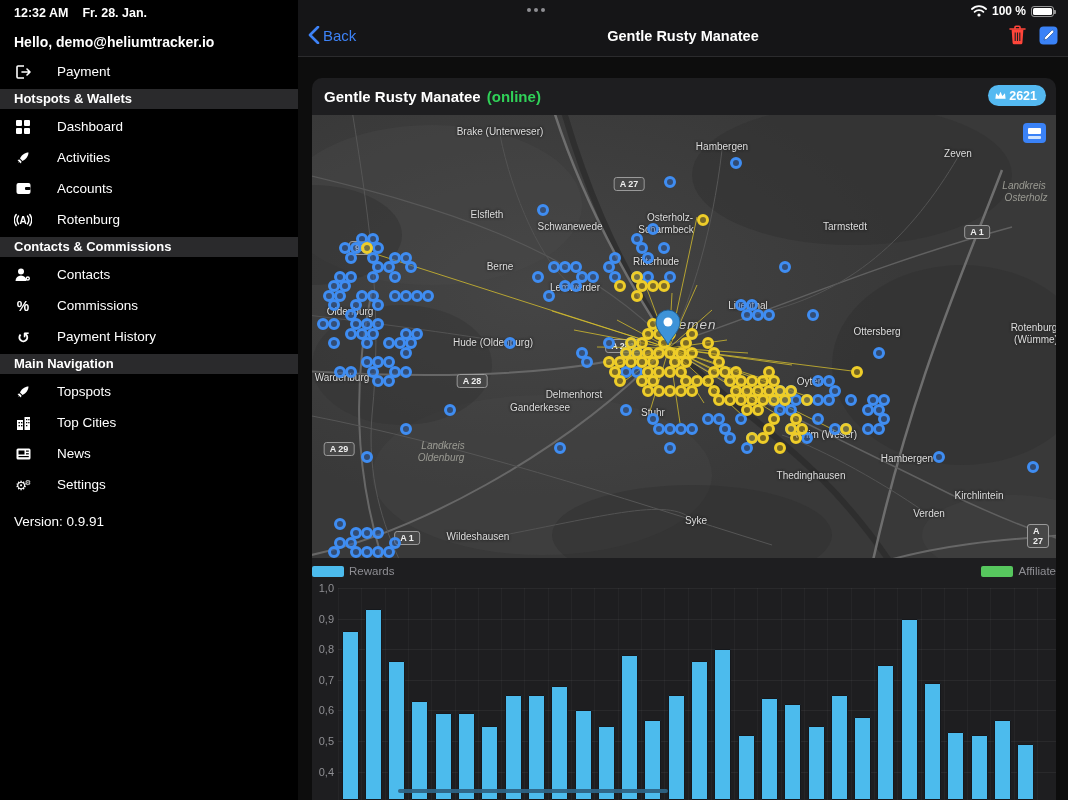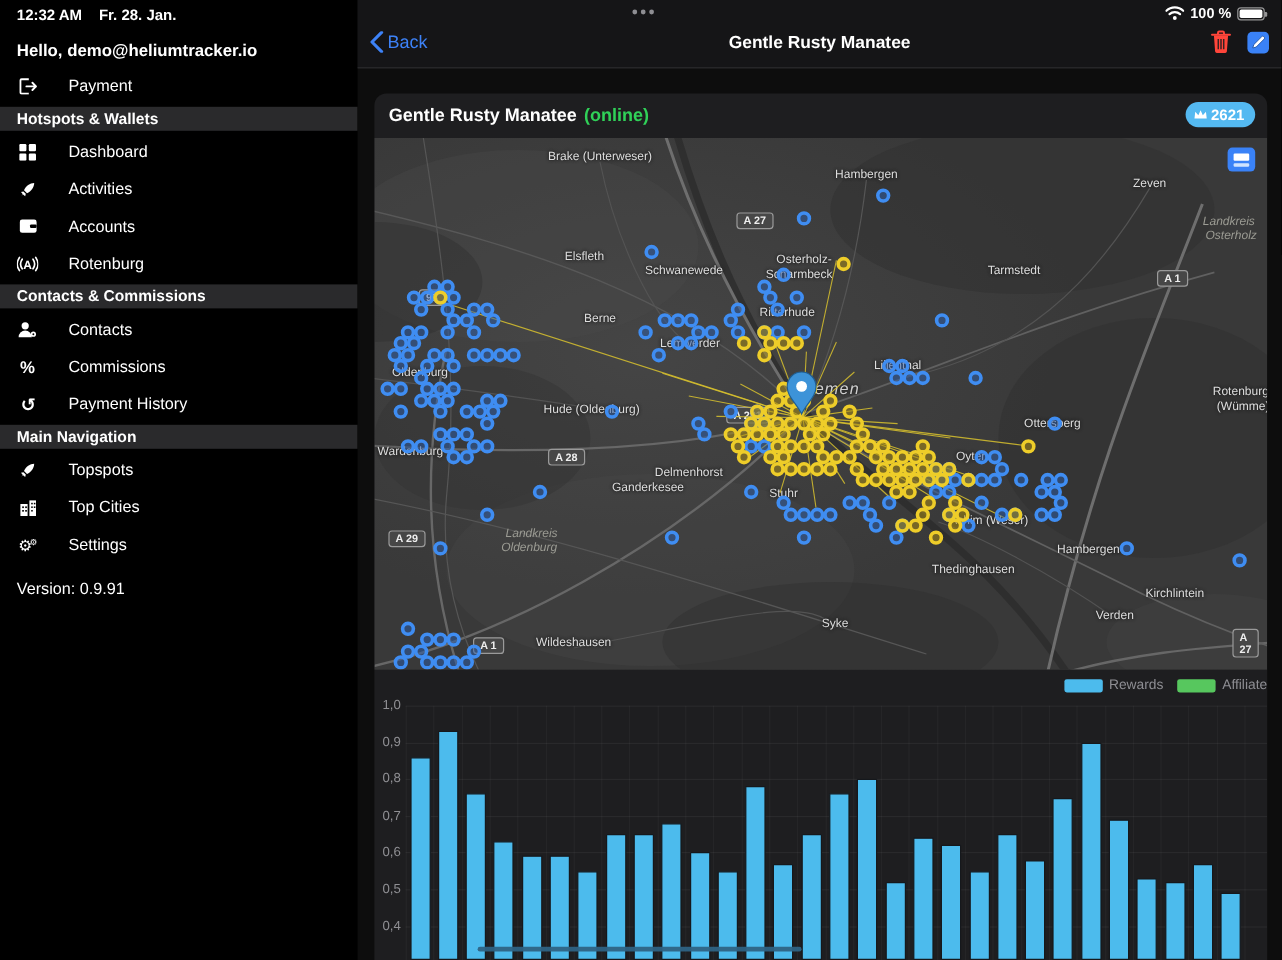--- a/index.html
+++ b/index.html
@@ -59,21 +59,21 @@
   .dot { position:absolute; width:12px; height:12px; border-radius:50%; transform:translate(-50%,-50%); }
   .dot.blue { border:3px solid #3f8df2; background:rgba(43,96,175,.5); }
   .dot.yellow { border:3px solid #eecd29; background:rgba(170,140,20,.55); }
   .layers-btn { position:absolute; right:10px; top:8px; width:23px; height:20px; background:#3a82f7;
     border-radius:4px; display:flex; flex-direction:column; justify-content:center; align-items:center; gap:2px; cursor:pointer; }
   .layers-btn i { display:block; width:13px; height:3px; background:#cfe3ff; border-radius:1px; }
   .layers-btn i:first-child { background:#fff; height:6px; }
 
   
   .legend { position:absolute; left:0; top:482px; width:744px; height:22px;
-    display:flex; justify-content:flex-end; align-items:center; gap:12px; }
+    display:flex; justify-content:space-between; align-items:center; gap:12px; }
   .legend .item { display:flex; align-items:center; gap:5px; }
   .legend .swatch { width:32px; height:11px; border-radius:2px; }
   .legend .ltext { color:#8e8e93; font-size:11.5px; }
 
   
   .chart { position:absolute; left:0; top:507px; width:744px; height:215px; }
   .ytick { position:absolute; width:22px; text-align:right; color:#8f8f93; font-size:11px; transform:translateY(-50%); }
   .hgrid { position:absolute; left:26px; right:0; height:1px; background:rgba(255,255,255,.05); }
   .vgrid { position:absolute; top:3px; bottom:0; width:1px; background:rgba(255,255,255,.035); }
   .bar { position:absolute; width:17px; background:#4cbbed; border:1px solid #15181c; border-radius:1px 1px 0 0; }
@@ -187,20 +187,32 @@
               <rect x="2.5" y="9" width="1.4" height="1.4" fill="#000"></rect>
               <rect x="5" y="9" width="1.4" height="1.4" fill="#000"></rect>
               <rect x="10" y="3" width="1.3" height="1.3" fill="#000"></rect>
               <rect x="12.2" y="3" width="1.3" height="1.3" fill="#000"></rect>
               <rect x="10" y="6" width="1.3" height="1.3" fill="#000"></rect>
               <rect x="12.2" y="6" width="1.3" height="1.3" fill="#000"></rect>
               <rect x="10" y="9" width="1.3" height="1.3" fill="#000"></rect>
             </svg>
           </span>
           <span class="lbl">Top Cities</span>
+        </div>
+        <div class="sb-row">
+          <span class="ic">
+            <svg width="15" height="12" viewBox="0 0 15 12">
+              <rect x="0.5" y="0.5" width="14" height="11" rx="1.5" fill="#fff"></rect>
+              <rect x="2.5" y="2.5" width="6" height="4" fill="#000"></rect>
+              <rect x="10" y="2.5" width="2.8" height="1.2" fill="#000"></rect>
+              <rect x="10" y="5.2" width="2.8" height="1.2" fill="#000"></rect>
+              <rect x="2.5" y="8" width="10.3" height="1.2" fill="#000"></rect>
+            </svg>
+          </span>
+          <span class="lbl">News</span>
         </div>
         <div class="sb-row">
           <span class="ic">
             <svg width="16" height="14" viewBox="0 0 16 14">
               <text x="6" y="12" font-size="13" fill="#fff" text-anchor="middle" font-family="DejaVu Sans">⚙</text>
               <text x="13" y="7" font-size="7" fill="#fff" text-anchor="middle" font-family="DejaVu Sans">⚙</text>
             </svg>
           </span>
           <span class="lbl">Settings</span>
         </div>
@@ -285,21 +297,21 @@
             <span class="town" style="left: 258px; top: 111px;">Schwanewede</span>
             <span class="town" style="left: 358px; top: 102px;">Osterholz-</span>
             <span class="town" style="left: 354px; top: 114px;">Scharmbeck</span>
             <span class="town" style="left: 533px; top: 111px;">Tarmstedt</span>
             <span class="town" style="left: 344px; top: 146px;">Ritterhude</span>
             <span class="town" style="left: 188px; top: 151px;">Berne</span>
             <span class="town" style="left: 263px; top: 172px;">Lemwerder</span>
             <span class="town" style="left: 436px; top: 190px;">Lilienthal</span>
             <span class="town" style="left: 38px; top: 196px;">Oldenburg</span>
             <span class="town city" style="left: 378px; top: 209px;">Bremen</span>
-            <span class="town" style="left: 565px; top: 216px; margin-top: 22px;">Ottersberg</span>
+            <span class="town" style="left: 565px; top: 216px;">Ottersberg</span>
             <span class="town" style="left: 722px; top: 212px;">Rotenburg</span>
             <span class="town" style="left: 724px; top: 224px;">(Wümme)</span>
             <span class="town" style="left: 181px; top: 227px;">Hude (Oldenburg)</span>
             <span class="town" style="left: 30px; top: 262px;">Wardenburg</span>
             <span class="town" style="left: 498px; top: 266px;">Oyten</span>
             <span class="town" style="left: 262px; top: 279px;">Delmenhorst</span>
             <span class="town" style="left: 228px; top: 292px;">Ganderkesee</span>
             <span class="town" style="left: 341px; top: 297px;">Stuhr</span>
             <span class="town" style="left: 512px; top: 319px;">Achim (Weser)</span>
             <span class="town" style="left: 595px; top: 343px;">Hambergen</span>

